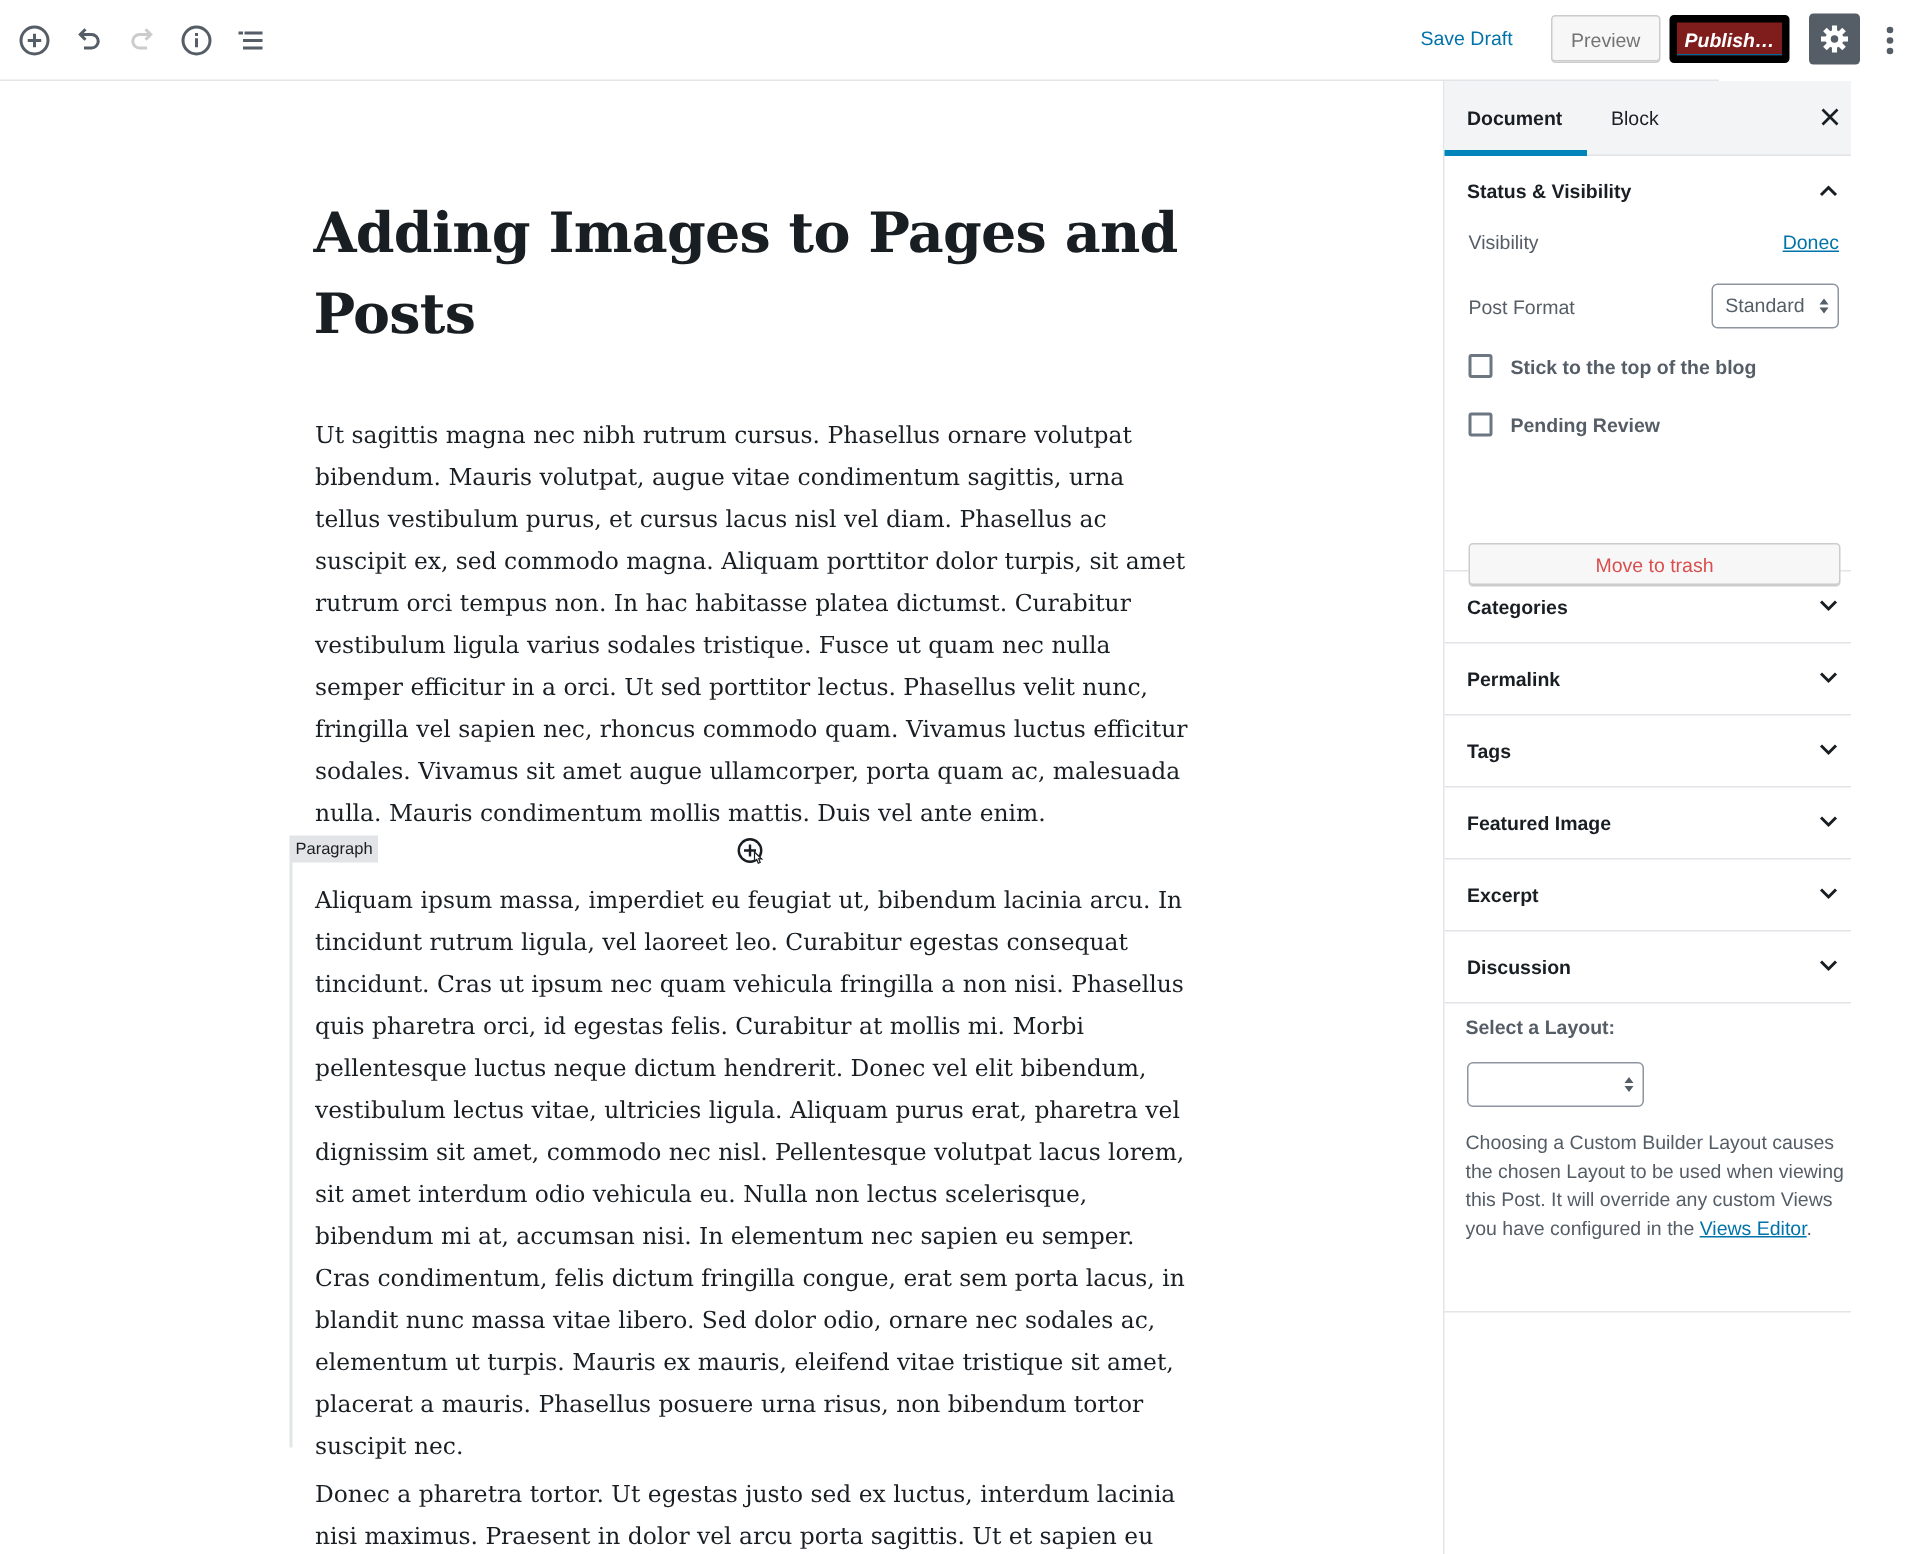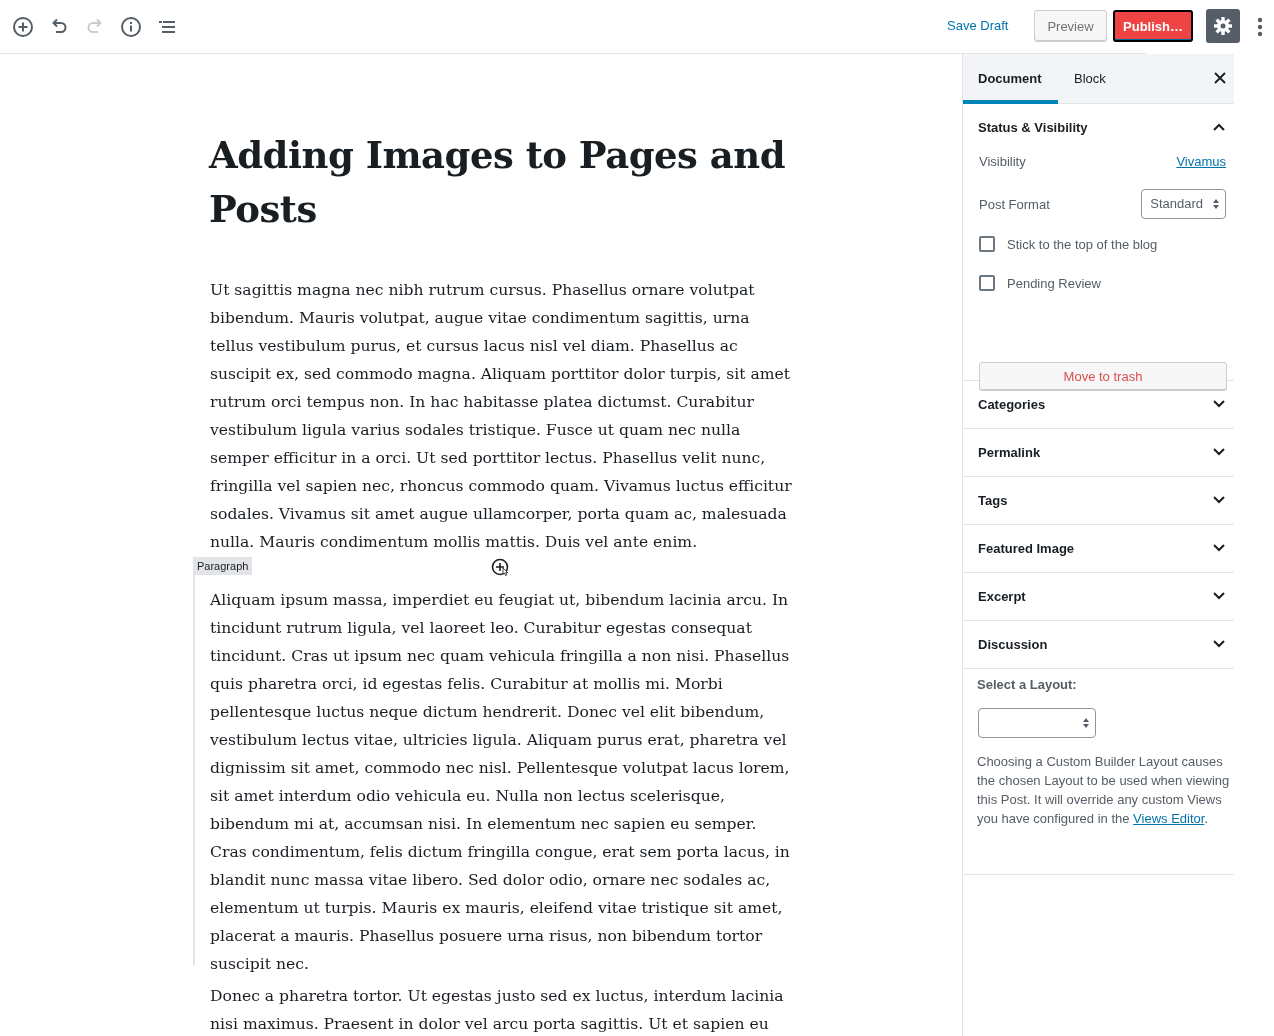--- a/index.html
+++ b/index.html
@@ -5,21 +5,21 @@
   * { box-sizing: border-box; margin: 0; padding: 0; }
   html, body { width: 1274px; height: 1036px; overflow: hidden; background: #fff; }
   body { font-family: "Liberation Sans", sans-serif; color: #191e23; position: relative; }
 
   
   .topbar { position: absolute; left: 0; top: 0; width: 1146px; height: 54px; border-bottom: 1px solid #e2e4e7; background: #fff; }
   .tb-icon { position: absolute; top: 13px; width: 28px; height: 28px; display: flex; align-items: center; justify-content: center; }
   .tb-icon svg { display: block; }
   .save-draft { position: absolute; left: 947px; top: 18px; font-size: 13px; color: #0073aa; cursor: pointer; }
   .preview-btn { position: absolute; left: 1034px; top: 10px; width: 73px; height: 32px; border: 1px solid #ccc; border-radius: 3px; background: #f7f7f7; font-size: 13px; color: #737373; display: flex; align-items: center; justify-content: center; box-shadow: inset 0 -1px 0 #ccc; }
-  .publish-btn { position: absolute; left: 1113px; top: 10px; width: 80px; height: 32px; border: 2px solid #000000; border-radius: 3px; background: #ef4444; font-size: 13px; color: #fff; font-weight: 600; display: flex; align-items: center; justify-content: center; box-shadow: inset 0 -1px 0 #006799; }
+  .publish-btn { position: absolute; left: 1113px; top: 10px; width: 80px; height: 32px; border: 5px solid #000000; border-radius: 3px; background: #7f1d1d; font-size: 13px; color: #fff; font-weight: 600; display: flex; align-items: center; justify-content: center; box-shadow: inset 0 -1px 0 #006799; font-style: italic; }
   .settings-btn { position: absolute; left: 1206px; top: 9px; width: 34px; height: 34px; background: #555d66; border-radius: 3px; display: flex; align-items: center; justify-content: center; }
   .more-btn { position: absolute; left: 1250px; top: 13px; width: 20px; height: 28px; display: flex; align-items: center; justify-content: center; }
 
   
   .editor { position: absolute; left: 0; top: 54px; width: 1002px; height: 982px; overflow: hidden; }
   .post-title { position: absolute; left: 209px; top: 74px; width: 600px; font-family: "DejaVu Serif", serif; font-weight: bold; font-size: 37px; line-height: 54px; color: #191e23; letter-spacing: -0.5px; }
   .para { position: absolute; left: 210px; width: 584px; font-family: "DejaVu Serif", serif; font-size: 15.6px; line-height: 28px; color: #191e23; }
   .block-label { position: absolute; left: 193px; top: 503px; height: 18px; padding: 0 4px; background: #e2e4e7; font-size: 11px; line-height: 18px; color: #191e23; }
   .block-border { position: absolute; left: 193px; top: 521px; width: 2px; height: 390px; background: #e2e4e7; }
   .inserter { position: absolute; left: 491px; top: 504px; width: 20px; height: 20px; }
@@ -35,21 +35,21 @@
   .panel { border-bottom: 1px solid #e2e4e7; position: relative; }
   .panel-head { height: 47px; padding-left: 15px; font-size: 13px; font-weight: 600; line-height: 47px; color: #191e23; position: relative; }
   .panel-chev { position: absolute; right: 8px; top: 16px; width: 14px; height: 14px; }
   .row { position: relative; height: 38px; }
   .row-label { position: absolute; left: 16px; font-size: 13px; color: #555d66; }
   .row-link { position: absolute; right: 8px; font-size: 13px; color: #0073aa; text-decoration: underline; }
   .select { position: absolute; right: 8px; top: 0; height: 30px; border: 1px solid #8d96a0; border-radius: 4px; font-size: 13px; color: #555d66; padding: 0 22px 0 8px; line-height: 28px; }
   .sel-arrows { position: absolute; right: 5px; top: 8px; width: 8px; height: 12px; }
   .check-row { position: relative; height: 39px; }
   .checkbox { position: absolute; left: 16px; top: 0; width: 16px; height: 16px; border: 2px solid #6c7781; border-radius: 2px; background: #fff; }
-  .check-label { position: absolute; left: 44px; top: 0; font-size: 13px; color: #555d66; line-height: 16px; }
+  .check-label { position: absolute; left: 44px; top: 0; font-size: 13px; color: #555d66; line-height: 16px; font-weight: bold; }
   .trash-btn { position: absolute; left: 16px; width: 248px; height: 29px; border: 1px solid #ccc; border-radius: 3px; background: #f7f7f7; font-size: 13px; color: #d94f4f; display: flex; align-items: center; justify-content: center; box-shadow: inset 0 -1px 0 #ccc; }
   .cbl-head { height: 49px; padding-left: 15px; font-size: 14px; font-weight: 600; line-height: 49px; color: #555d66; border-bottom: 1px solid #e2e4e7; position: relative; }
   .cbl-tri { position: absolute; right: 8px; top: 20px; width: 0; height: 0; border-left: 4px solid transparent; border-right: 4px solid transparent; border-bottom: 6px solid #555d66; }
   .cbl-body { position: relative; height: 205px; }
   .cbl-label { position: absolute; left: 14px; top: 8px; font-size: 13px; font-weight: 600; color: #555d66; }
   .cbl-select { position: absolute; left: 15px; top: 39px; width: 118px; height: 30px; border: 1px solid #8d96a0; border-radius: 4px; background: #fff; }
   .cbl-desc { position: absolute; left: 14px; top: 83px; width: 255px; font-size: 13px; line-height: 19px; color: #555d66; }
   .cbl-desc a { color: #0073aa; text-decoration: underline; }
 </style>
 </head>
@@ -152,21 +152,21 @@
 
   <div class="panel" style="height:277px">
     <div class="panel-head">
       <span>Status &amp; Visibility</span>
       <svg class="panel-chev" viewBox="0 0 14 14">
           <path d="M2 10l5-5 5 5" fill="none" stroke="#191e23" stroke-width="2"></path>
         </svg>
     </div>
     <div class="row">
       <span class="row-label" style="top:3px">Visibility</span>
-      <span class="row-link" style="top:3px">Vivamus</span>
+      <span class="row-link" style="top:3px">Donec</span>
     </div>
     <div class="row" style="height:46px">
       <span class="row-label" style="top:8px">Post Format</span>
       <div class="select">
         <span>Standard</span>
         <svg class="sel-arrows" viewBox="0 0 8 12">
             <path d="M1 5l3-4 3 4zM1 7l3 4 3-4z" fill="#555d66"></path>
           </svg>
       </div>
     </div>

